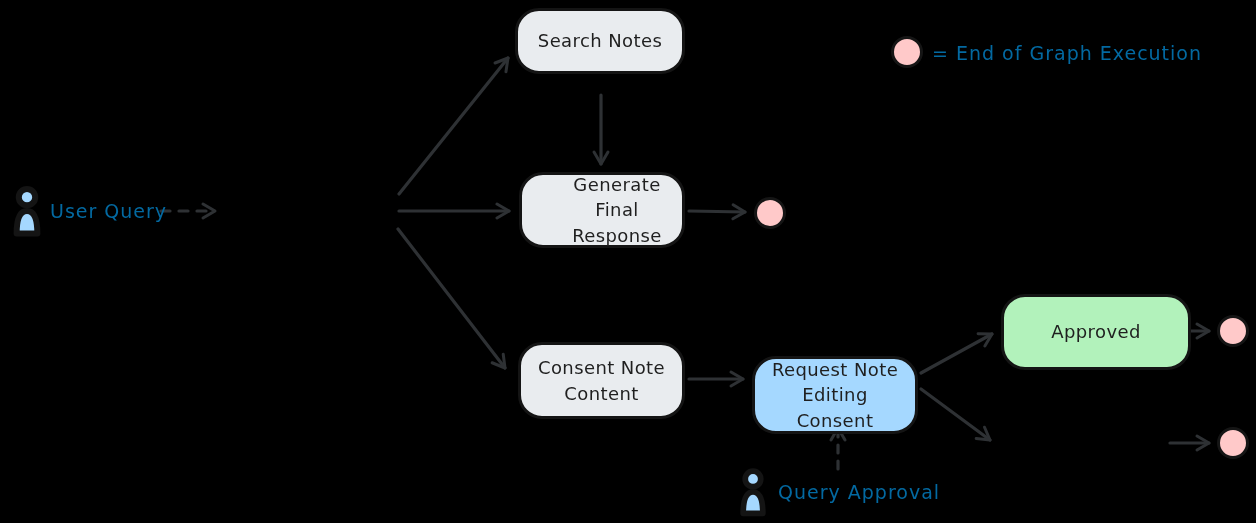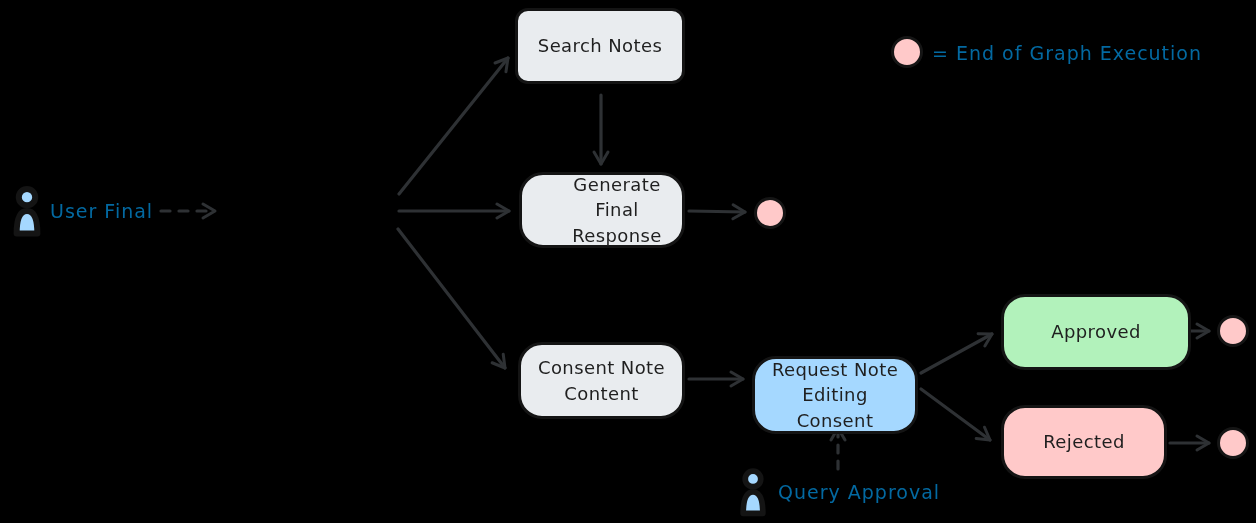--- a/index.html
+++ b/index.html
@@ -18,21 +18,21 @@
     position:absolute;width:26px;height:26px;border-radius:50%;
     border:3px solid #151515;box-sizing:content-box;
   }
   .float-label{
     position:absolute;color:#0369a1;font-size:19px;letter-spacing:1px;
     white-space:nowrap;display:flex;align-items:center;font-weight:500;
   }
   .actor-icon{position:absolute;}
   
   #node-analyze-query{left:228px;top:174px;width:167px;height:73px;}
-  #node-search-notes{left:515px;top:8px;width:170px;height:76px;border-radius:13px;}
+  #node-search-notes{left:515px;top:8px;width:170px;height:66px;}
   #node-generate-final-response{left:519px;top:172px;width:166px;height:76px;}
   #node-generate-note-content{left:518px;top:342px;width:167px;height:77px;}
   #node-request-note-editing-consent{left:752px;top:356px;width:166px;height:78px;}
   #node-approved{left:1001px;top:294px;width:190px;height:76px;}
   #node-rejected{left:1001px;top:405px;width:166px;height:74px;}
   #end-circle-1{left:754px;top:197px;}
   #end-circle-2{left:1217px;top:315px;}
   #end-circle-3{left:1217px;top:427px;}
   #legend-circle{left:891px;top:36px;}
   #label-user-input{left:50px;top:196px;height:30px;}
@@ -67,36 +67,35 @@
       <path d="M838,469 L838,428" stroke-dasharray="8 8" marker-end="url(#arrow)" style="stroke: rgb(46, 49, 52);"></path>
     </g>
   </svg>
 
   <svg id="icon-user-input" class="actor-icon" width="38" height="54" viewBox="0 0 44 62">
     <g stroke="#141414" stroke-width="7" stroke-linejoin="round" stroke-linecap="round" style="fill: rgb(165, 216, 255);">
       <circle cx="22" cy="15" r="9.5"></circle>
       <path d="M10,57 C10,40 14,31 22,31 C30,31 34,40 34,57 Z"></path>
     </g>
   </svg>
-  <div id="label-user-input" class="float-label">User Final</div>
+  <div id="label-user-input" class="float-label">User Query</div>
 
   <svg id="icon-user-approval" class="actor-icon" width="36" height="52" viewBox="0 0 44 62">
     <g stroke="#141414" stroke-width="7" stroke-linejoin="round" stroke-linecap="round" style="fill: rgb(165, 216, 255);">
       <circle cx="22" cy="15" r="9.5"></circle>
       <path d="M10,57 C10,40 14,31 22,31 C30,31 34,40 34,57 Z"></path>
     </g>
   </svg>
   <div id="label-user-approval" class="float-label">Query Approval</div>
 
   <div class="node" id="node-search-notes" style="background-color: rgb(233, 236, 239);">Search Notes</div>
   <div class="node" id="node-generate-final-response" style="background-color: rgb(233, 236, 239); padding-left: 40px;">Generate Final Response</div>
   <div class="node" id="node-generate-note-content" style="background-color: rgb(233, 236, 239);">Consent Note Content</div>
   <div class="node" id="node-request-note-editing-consent" style="background-color: rgb(165, 216, 255);">Request Note Editing Consent</div>
   <div class="node" id="node-approved" style="background-color: rgb(178, 242, 187);">Approved</div>
-  <div class="node" id="node-rejected" style="background-color: rgb(255, 201, 201);">Rejected</div>
 
   <div class="end-circle" id="end-circle-1" style="background-color: rgb(255, 201, 201);"></div>
   <div class="end-circle" id="end-circle-2" style="background-color: rgb(255, 201, 201);"></div>
   <div class="end-circle" id="end-circle-3" style="background-color: rgb(255, 201, 201);"></div>
 
   <div class="end-circle" id="legend-circle" style="background-color: rgb(255, 201, 201);"></div>
   <div id="legend-text" class="float-label">= End of Graph Execution</div>
 
 </div>
 

